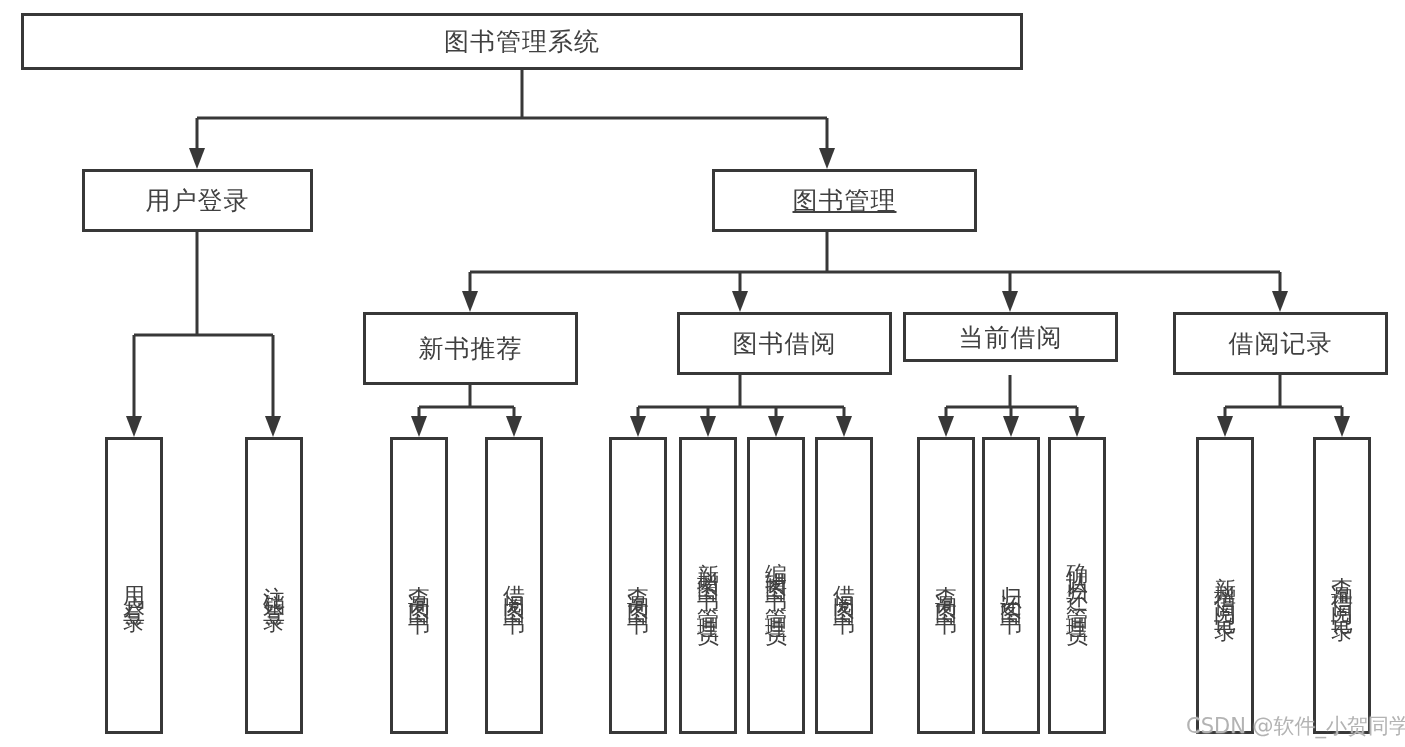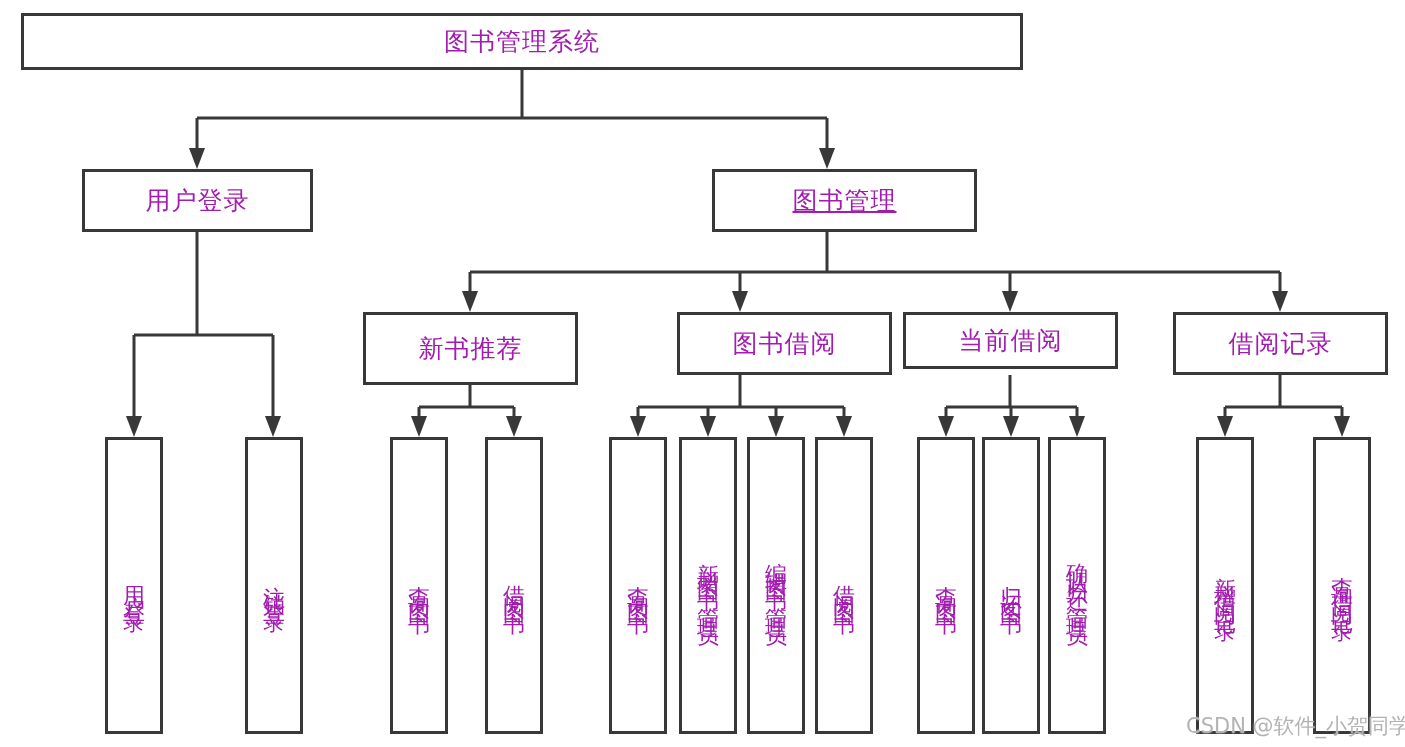--- a/index.html
+++ b/index.html
@@ -22,21 +22,21 @@
     pointer-events: none;
   }
   .node {
     position: absolute;
     box-sizing: border-box;
     border: 3px solid #383838;
     background: #ffffff;
     display: flex;
     align-items: center;
     justify-content: center;
-    color: #a21caf;
+    color: #404040;
   }
   .node.h .label {
     font-size: 25px;
     letter-spacing: 1px;
     white-space: nowrap;
   }
   .node.v {
     width: 58px;
     height: 297px;
     top: 437px;
@@ -115,21 +115,21 @@
   <div class="node h" style="left:712px; top:169px; width:265px; height:63px;text-decoration:underline;">
     <span class="label">图书管理</span>
   </div>
 
   <div class="node h" style="left:363px; top:312px; width:215px; height:73px;">
     <span class="label">新书推荐</span>
   </div>
   <div class="node h" style="left:633px; top:312px; width:215px; height:63px;margin-left:44px;">
     <span class="label">图书借阅</span>
   </div>
-  <div class="node h" style="left:903px; top:312px; width:215px; height:57px;">
+  <div class="node h" style="left:903px; top:312px; width:215px; height:50px;">
     <span class="label">当前借阅</span>
   </div>
   <div class="node h" style="left:1173px; top:312px; width:215px; height:63px;">
     <span class="label">借阅记录</span>
   </div>
 
   <div class="node v" style="left:105px;">
     <span class="label">用户登录</span>
   </div>
   <div class="node v" style="left:245px;">

